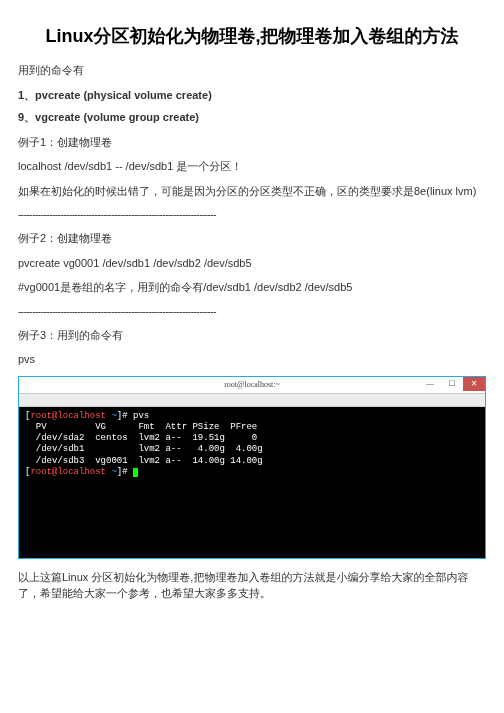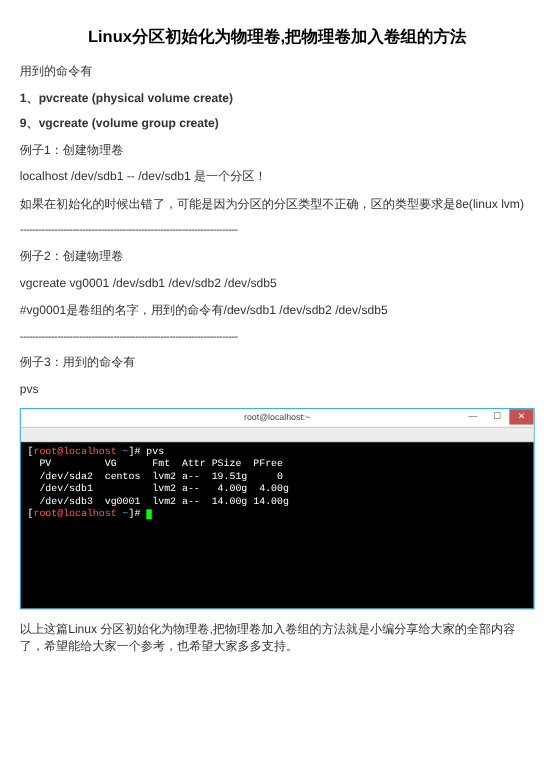--- a/index.html
+++ b/index.html
@@ -6,21 +6,21 @@
     margin: 0;
     padding: 20px 18px;
     font-family: "Microsoft YaHei", Arial, sans-serif;
     font-size: 11px;
     color: #333;
     background: #fff;
     width: 504px;
     box-sizing: border-box;
   }
   h1 {
-    font-size: 15px;
+    font-size: 18px;
     font-weight: bold;
     text-align: center;
     margin: 4px 0 14px;
     color: #000;
   }
   p {
     margin: 8px 0;
     line-height: 1.5;
   }
   .indent-list {
@@ -46,21 +46,21 @@
     background: #fff;
     border-bottom: 1px solid #ccc;
     position: relative;
   }
   .title-text {
     position: absolute;
     left: 50%;
     transform: translateX(-50%);
     font-size: 8px;
     color: #444;
-    font-family: Liberation Sans, sans-serif;
+    font-family: Liberation Serif, serif;
   }
   .win-btns {
     position: absolute;
     right: 0;
     display: flex;
     height: 100%;
   }
   .win-btn {
     width: 22px;
     height: 14px;
@@ -108,21 +108,21 @@
 <p>用到的命令有</p>
 <p class="indent-list">1、pvcreate        (physical volume create)</p>
 <p class="indent-list">9、vgcreate        (volume group create)</p>
 
 <p>例子1：创建物理卷</p>
 <p>localhost /dev/sdb1 -- /dev/sdb1 是一个分区！</p>
 <p>如果在初始化的时候出错了，可能是因为分区的分区类型不正确，区的类型要求是8e(linux lvm)</p>
 <p class="sep">----------------------------------------------------------------------</p>
 
 <p>例子2：创建物理卷</p>
-<p>vgcreate vg0001 /dev/sdb1 /dev/sdb2 /dev/sdb5</p>
+<p>pvcreate vg0001 /dev/sdb1 /dev/sdb2 /dev/sdb5</p>
 <p>#vg0001是卷组的名字，用到的命令有/dev/sdb1 /dev/sdb2 /dev/sdb5</p>
 <p class="sep">----------------------------------------------------------------------</p>
 
 <p>例子3：用到的命令有</p>
 <p>pvs</p>
 
 <div class="terminal-frame">
   <div class="title-bar">
     <span class="title-text">root@localhost:~</span>
     <div class="win-btns">

